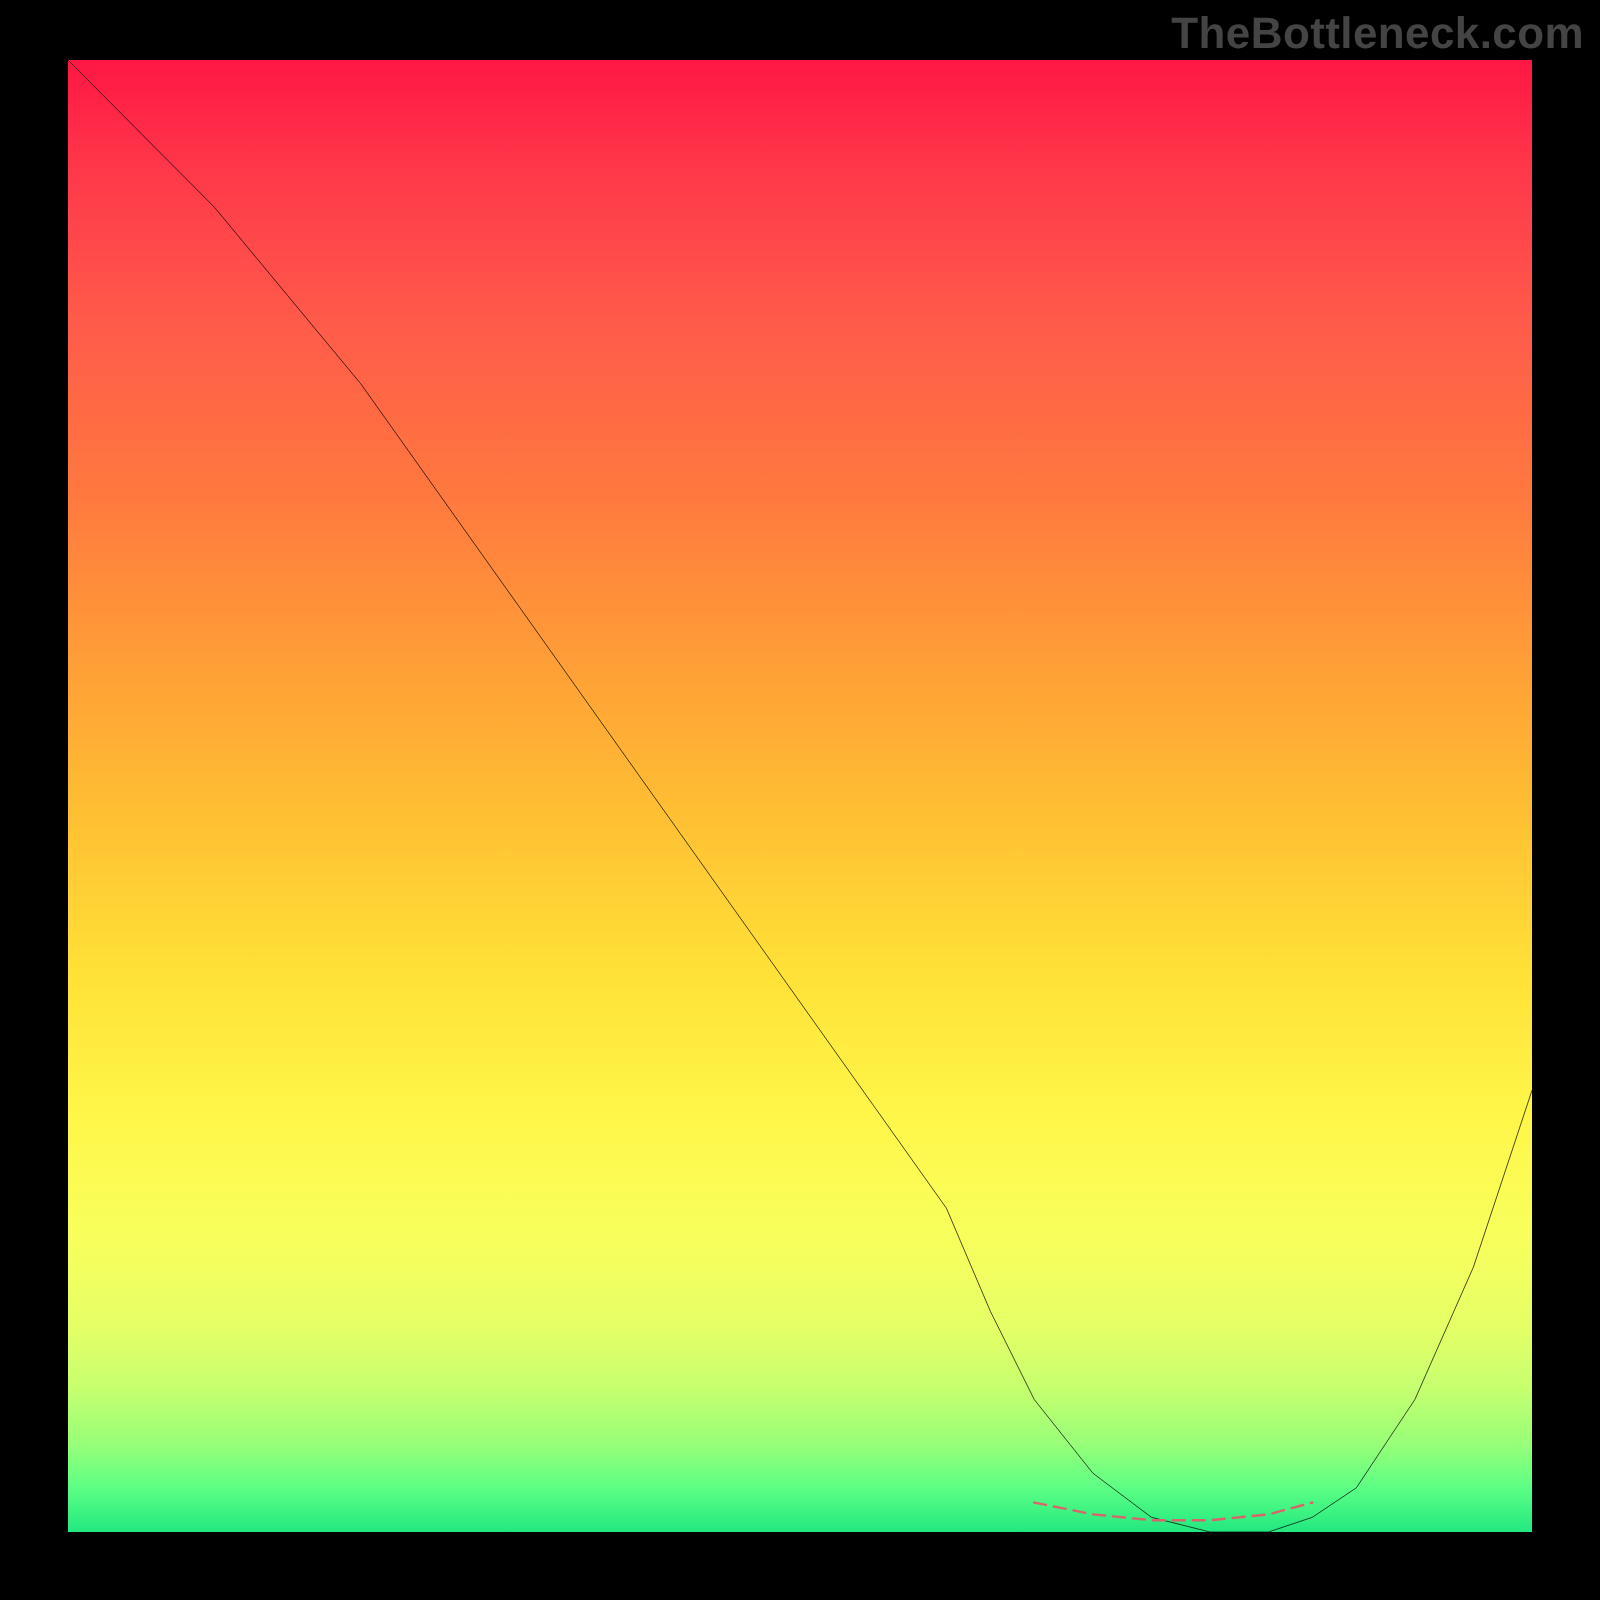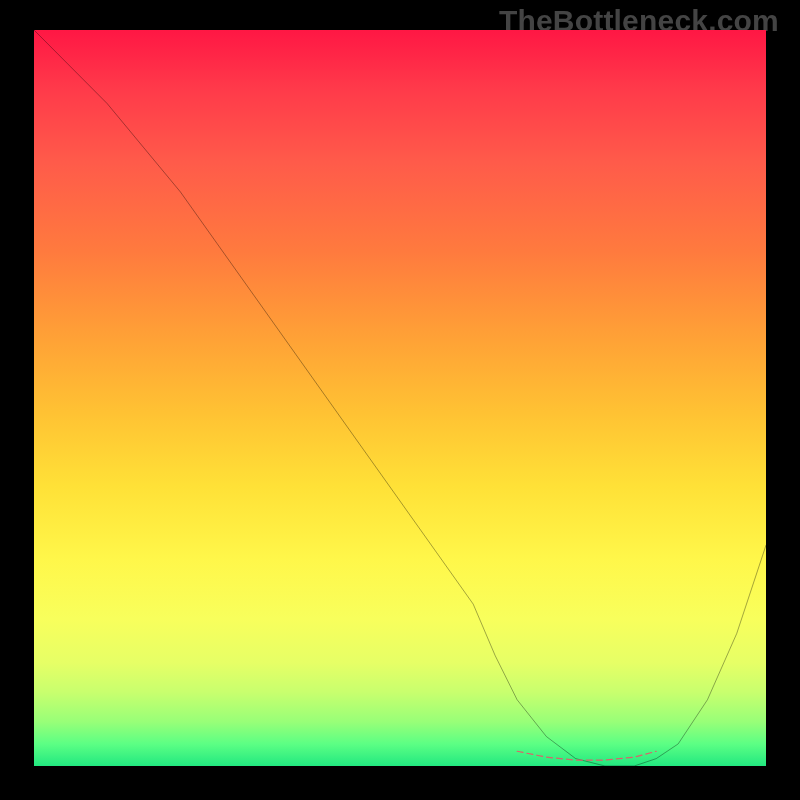--- a/index.html
+++ b/index.html
@@ -12,23 +12,23 @@
     overflow: hidden;
   }
   .stage {
     position: relative;
     width: 800px;
     height: 800px;
   }
   .watermark {
     position: absolute;
     top: 4px;
-    right: 21px;
+    right: 8px;
     color: #444;
-    font-size: 30px;
+    font-size: 22px;
     font-weight: 600;
     letter-spacing: 0.2px;
     user-select: none;
   }
   
   .plot {
     position: absolute;
     left: 34px;
     top: 30px;
     width: 732px;   

